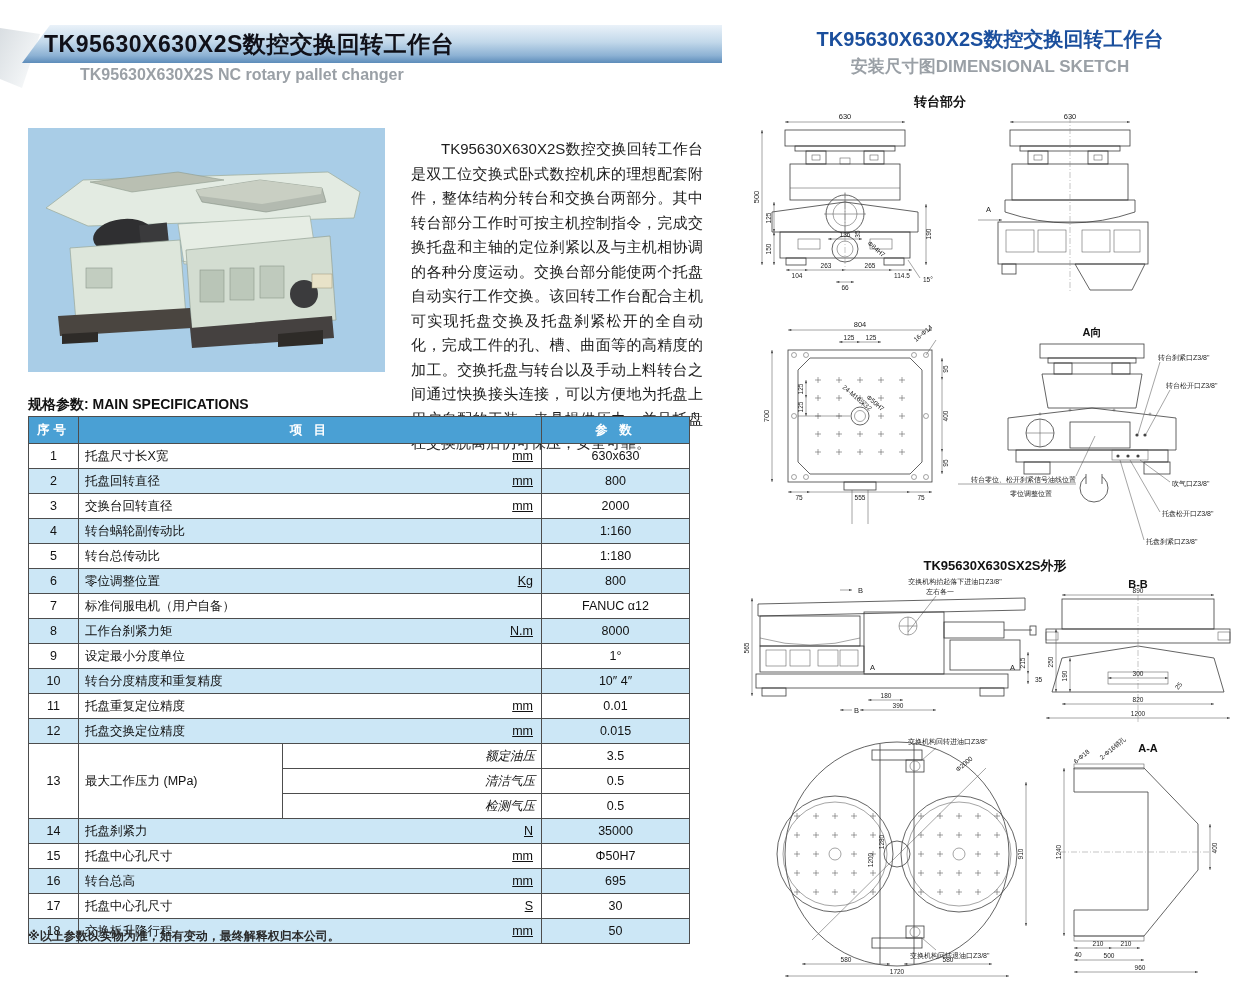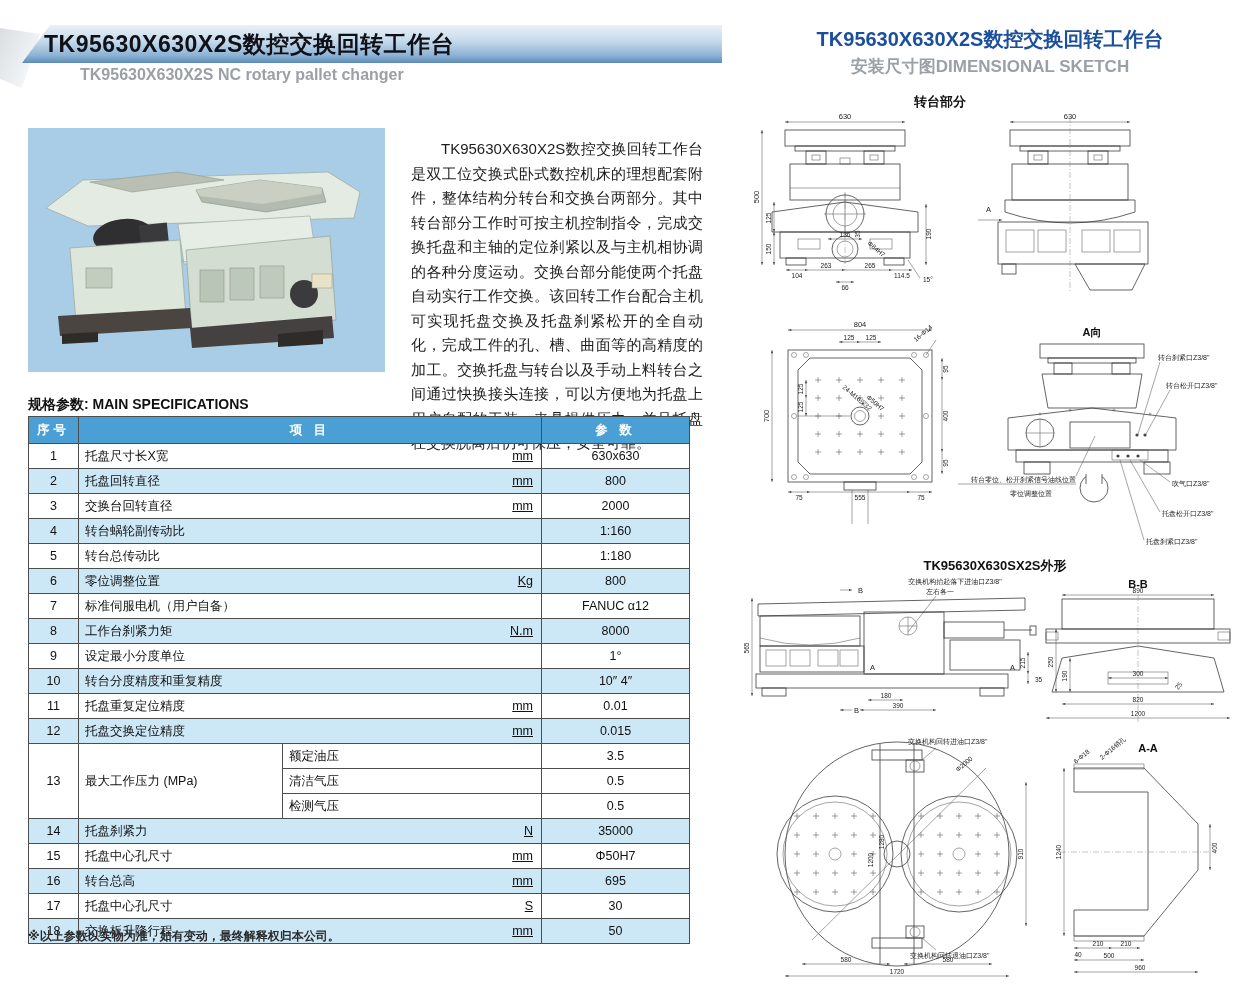--- a/index.html
+++ b/index.html
@@ -33,21 +33,21 @@
     font-size:12.5px;color:#111;}
   table.spec col.c1{width:50px;} table.spec col.c2{width:204px;}
   table.spec col.c3{width:259px;} table.spec col.c4{width:148px;}
   table.spec th,table.spec td{border:1px solid #4d4d4d;padding:0 6px;height:24px;overflow:hidden;white-space:nowrap;}
   table.spec thead th{background:#4aa0d4;color:#ffffff;font-weight:bold;height:26px;
     letter-spacing:4px;text-align:center;}
   table.spec td.c-no{text-align:center;}
   table.spec td.c-item{text-align:left;}
   table.spec td.c-item .flexline{display:flex;justify-content:space-between;align-items:center;}
   table.spec td.c-item .un{padding-right:2px;text-decoration:underline;}
-  table.spec td.c-sub{text-align:left;}
+  table.spec td.c-sub{text-align:right;font-style:italic;}
   table.spec td.c-val{text-align:center;}
   table.spec tr.alt td{background:#cce7f6;}
   table.spec{border:1.5px solid #3f3f3f;}
   #footnote{left:28px;top:928px;font-size:12px;color:#2a2a2a;font-weight:bold;}
 
   
   #r-title{left:750px;top:26px;width:480px;text-align:center;font-size:20px;font-weight:bold;color:#1b4f9d;}
   #r-sub{left:750px;top:55px;width:480px;text-align:center;font-size:17px;font-weight:bold;color:#9aa0a6;}
   #drawings{left:740px;top:92px;width:500px;height:895px;}
 

